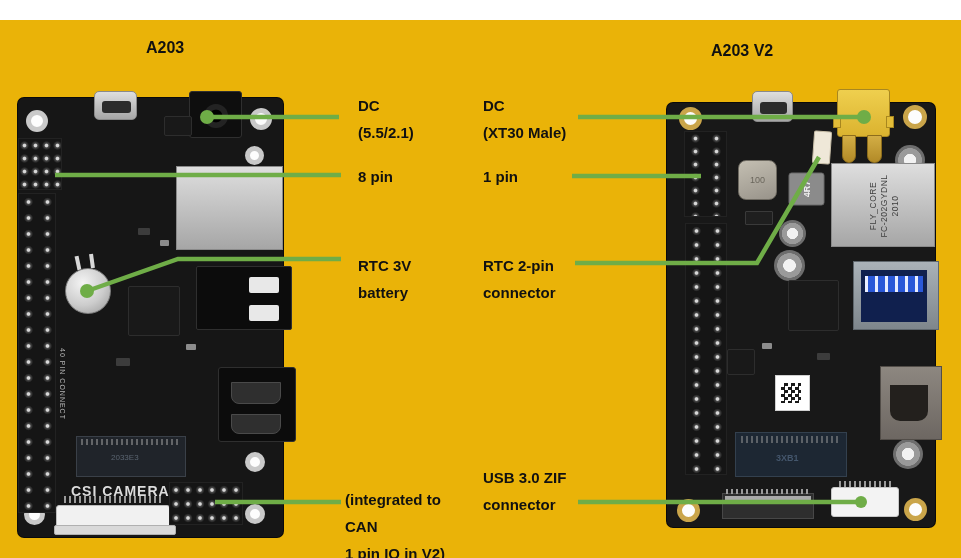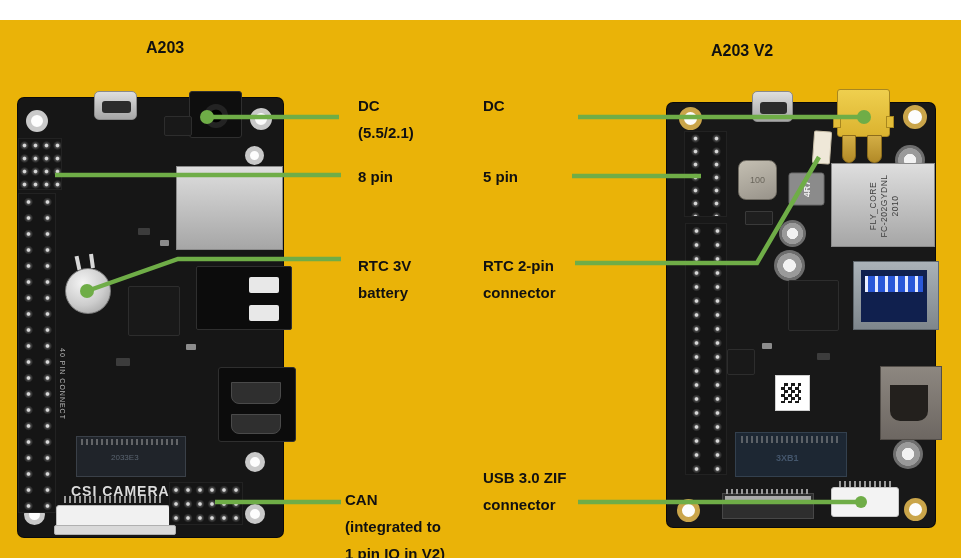--- a/index.html
+++ b/index.html
@@ -191,30 +191,31 @@
     <div>(5.5/2.1)</div>
   </div>
   <div class="ann" style="left:358px;top:143px;">
     <div>8 pin</div>
   </div>
   <div class="ann" style="left:358px;top:232px;">
     <div>RTC 3V</div>
     <div>battery</div>
   </div>
   <div class="ann" style="left:345px;top:466px;">
+    <div>(integrated to</div>
     <div>CAN</div>
-    <div>(integrated to</div>
     <div>1 pin IO in V2)</div>
   </div>
 
   <div class="ann" style="left:483px;top:72px;">
     <div>DC</div>
+    <div>(XT30 Male)</div>
   </div>
   <div class="ann" style="left:483px;top:143px;">
-    <div>5 pin</div>
+    <div>1 pin</div>
   </div>
   <div class="ann" style="left:483px;top:232px;">
     <div>RTC 2-pin</div>
     <div>connector</div>
   </div>
   <div class="ann" style="left:483px;top:444px;">
     <div>USB 3.0 ZIF</div>
     <div>connector</div>
   </div>
 

